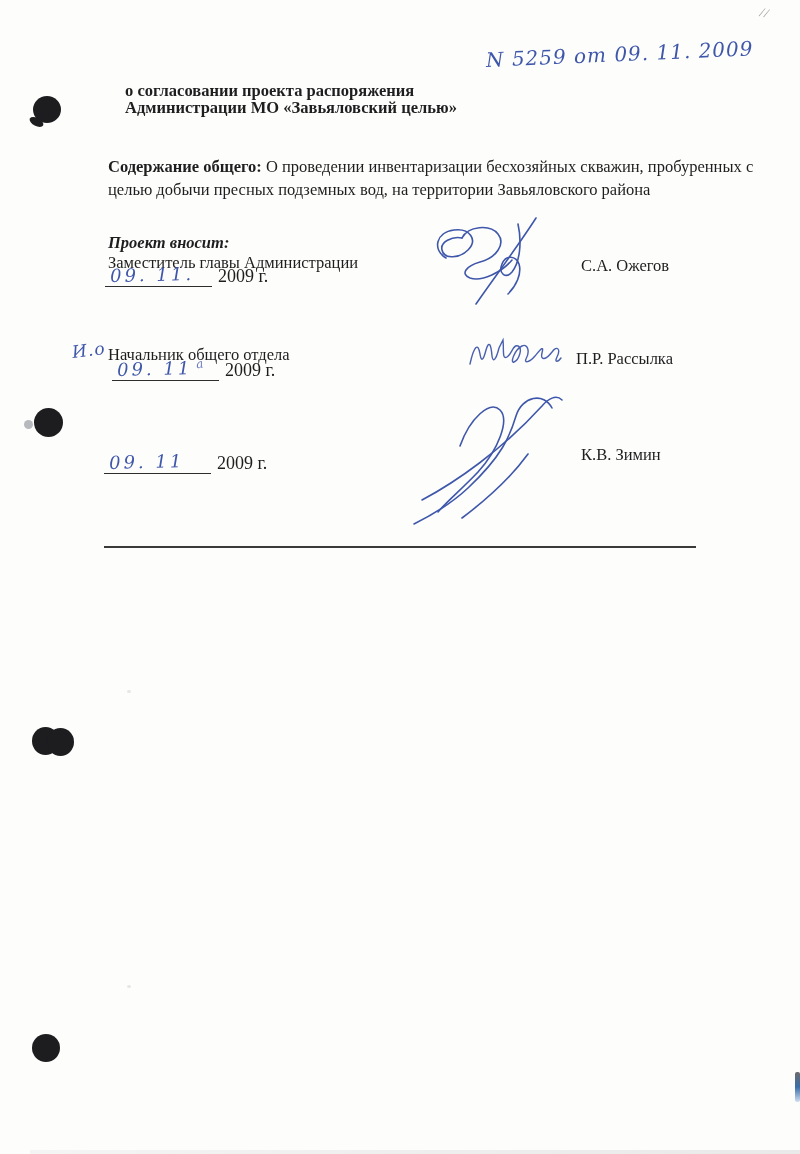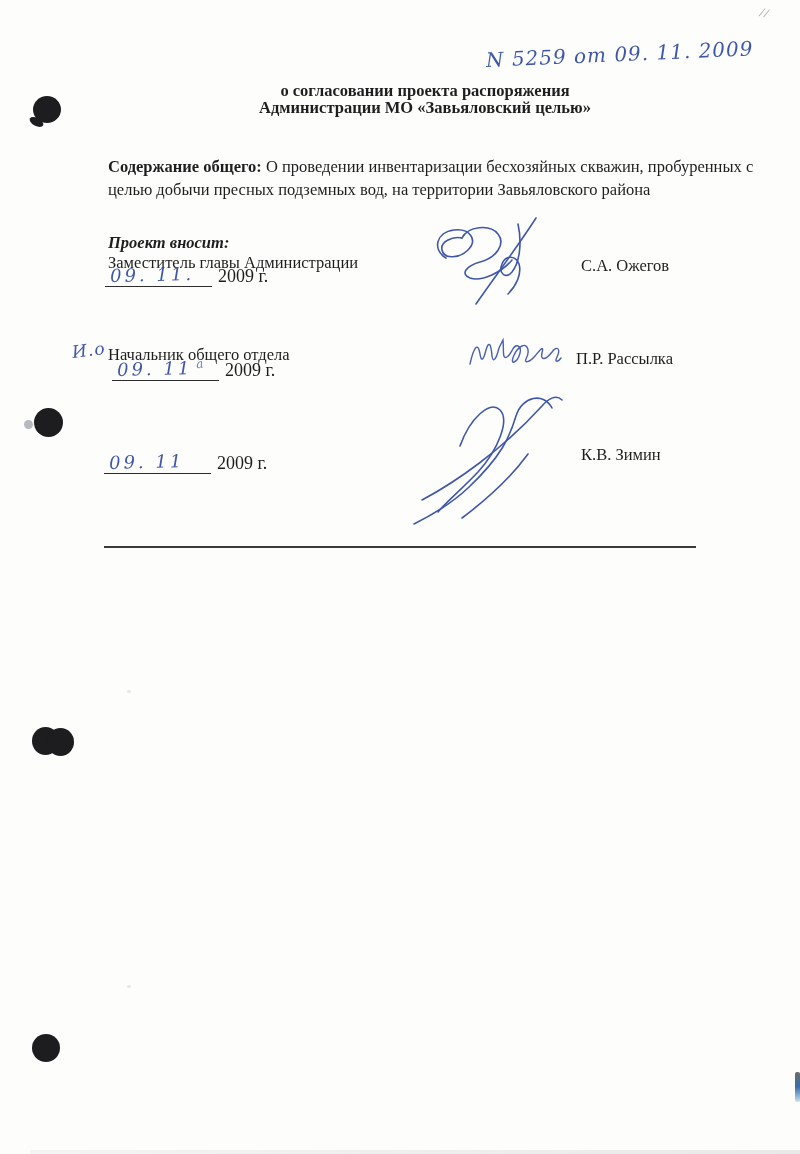--- a/index.html
+++ b/index.html
@@ -25,21 +25,21 @@
     font-weight:bold;font-size:17px;letter-spacing:6px;
   }
   .hw-number{
     left:486px;top:48px;width:280px;
     font-family:"DejaVu Serif",serif;font-style:italic;
     color:var(--hw);font-size:20px;letter-spacing:1px;
     transform:rotate(-2.5deg);transform-origin:left center;
     white-space:nowrap;
   }
   .doc-subtitle{
-    left:125px;width:600px;text-align:center;
+    left:125px;width:600px;
     font-weight:bold;font-size:16.5px;
   }
   
   .content-par{
     left:108px;top:155px;width:650px;
     font-size:16.5px;line-height:23px;
   }
   .content-par b{font-weight:bold;}
   .intro-label{left:108px;top:233px;font-weight:bold;font-size:16.5px;font-style:italic;}
   .position-line{font-size:16.5px;white-space:nowrap;}

